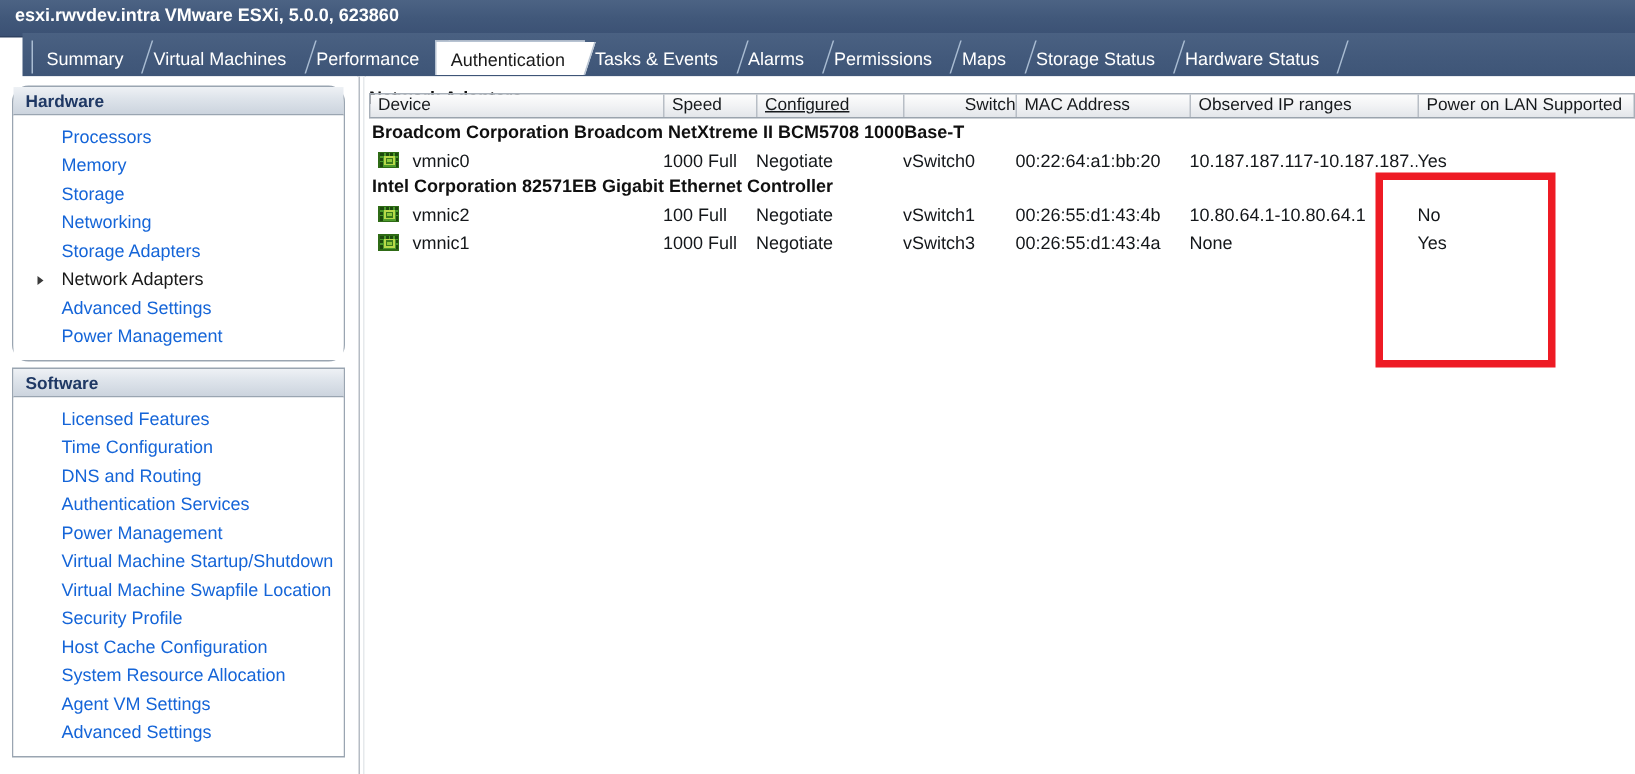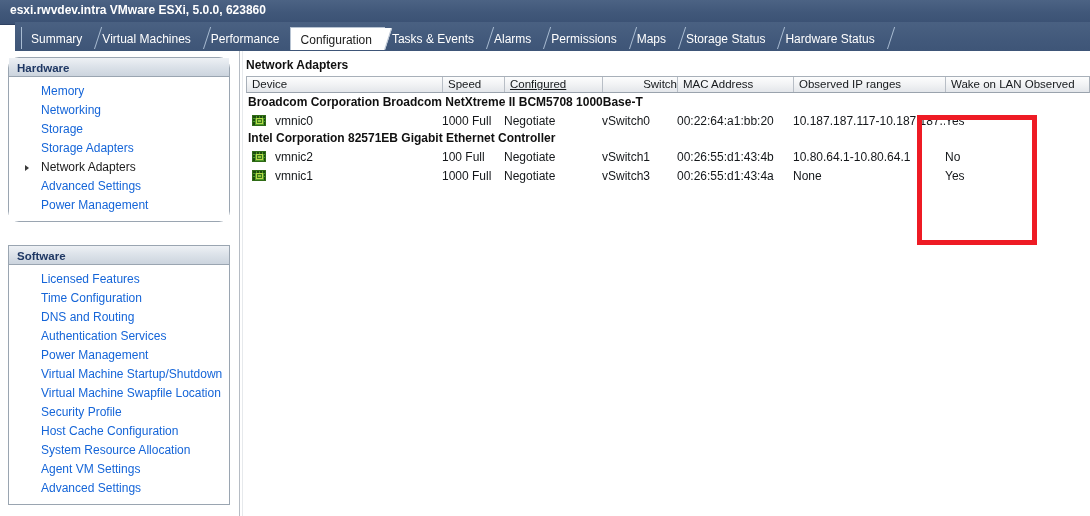--- a/index.html
+++ b/index.html
@@ -177,21 +177,21 @@
     position: absolute;
     left: 2px; top: 7px;
     font-size: 12px;
     font-weight: bold;
     color: #101010;
   }
 
   
   .table {
     position: absolute;
-    left: 2px; top: 25px;
+    left: 2px; top: 11px;
     width: 844px;
   }
   .thead {
     display: flex;
     height: 17px;
     background: linear-gradient(to bottom, #fdfdfd 0%, #f2f3f5 48%, #e3e6ea 100%);
     border: 1px solid #a8b0b9;
     border-bottom: 1px solid #9aa3ad;
   }
   .th {
@@ -262,40 +262,41 @@
 
   <div class="titlebar">
     <div class="titlebar-text">esxi.rwvdev.intra VMware ESXi, 5.0.0, 623860</div>
   </div>
 
   <div class="tabstrip">
     <div class="tabs" id="tabs-host">
         <div class="tab first"><span>Summary</span><span class="lslant"></span><span class="slant"></span></div>
         <div class="tab"><span>Virtual Machines</span><span class="slant"></span></div>
         <div class="tab"><span>Performance</span><span class="slant"></span></div>
-        <div class="tab active"><span>Configuration</span><span class="slant"></span></div>
+        <div class="tab active"><span>Authentication</span><span class="slant"></span></div>
         <div class="tab"><span>Tasks &amp; Events</span><span class="slant"></span></div>
         <div class="tab"><span>Alarms</span><span class="slant"></span></div>
         <div class="tab"><span>Permissions</span><span class="slant"></span></div>
         <div class="tab"><span>Maps</span><span class="slant"></span></div>
         <div class="tab"><span>Storage Status</span><span class="slant"></span></div>
         <div class="tab"><span>Hardware Status</span><span class="slant"></span></div>
       </div>
   </div>
 
   <div class="body-area">
 
     <div class="sidebar">
 
       <div class="panel" id="panel-hardware">
         <div class="panel-header">Hardware</div>
         <div class="panel-list" id="hw-list">
+            <div class="panel-item"><span>Processors</span></div>
             <div class="panel-item"><span>Memory</span></div>
+            <div class="panel-item"><span>Storage</span></div>
             <div class="panel-item"><span>Networking</span></div>
-            <div class="panel-item"><span>Storage</span></div>
             <div class="panel-item"><span>Storage Adapters</span></div>
             <div class="panel-item selected"><span class="marker"></span><span>Network Adapters</span></div>
             <div class="panel-item"><span>Advanced Settings</span></div>
             <div class="panel-item"><span>Power Management</span></div>
           </div>
       </div>
 
       <div class="panel" id="panel-software">
         <div class="panel-header">Software</div>
         <div class="panel-list" id="sw-list">
@@ -322,21 +323,21 @@
       <div class="content-title">Network Adapters</div>
 
       <div class="table">
         <div class="thead" id="thead-host">
             <div class="th" style="width: 196px; flex: 0 0 196px;"><span>Device</span></div>
             <div class="th" style="width: 62px; flex: 0 0 62px;"><span>Speed</span></div>
             <div class="th" style="width: 98px; flex: 0 0 98px; text-decoration: underline;"><span>Configured</span></div>
             <div class="th" style="width: 75px; flex: 0 0 75px; text-align: right;"><span>Switch</span></div>
             <div class="th" style="width: 116px; flex: 0 0 116px;"><span>MAC Address</span></div>
             <div class="th" style="width: 152px; flex: 0 0 152px;"><span>Observed IP ranges</span></div>
-            <div class="th" style="width: 145px; flex: 0 0 145px;"><span>Wake on LAN Observed</span></div>
+            <div class="th" style="width: 145px; flex: 0 0 145px;"><span>Power on LAN Supported</span></div>
           </div>
         <div class="tbody" id="tbody-host">
             <div class="grouprow">Broadcom Corporation Broadcom NetXtreme II BCM5708 1000Base-T</div>
             <div class="datarow">
               <div class="cell cell-device" style="width: 196px; flex: 0 0 196px; align-items: center;">
                 <span class="nic-icon"><svg width="14" height="13" viewBox="0 0 14 13" shape-rendering="crispEdges">
                     <rect x="0" y="1" width="14" height="11" fill="#2f6b16"></rect>
                     <rect x="1" y="2" width="12" height="9" fill="#4c9a2a"></rect>
                     <rect x="1" y="2" width="3" height="2" fill="#1d4a0d"></rect>
                     <rect x="5" y="2" width="2" height="2" fill="#1d4a0d"></rect>

